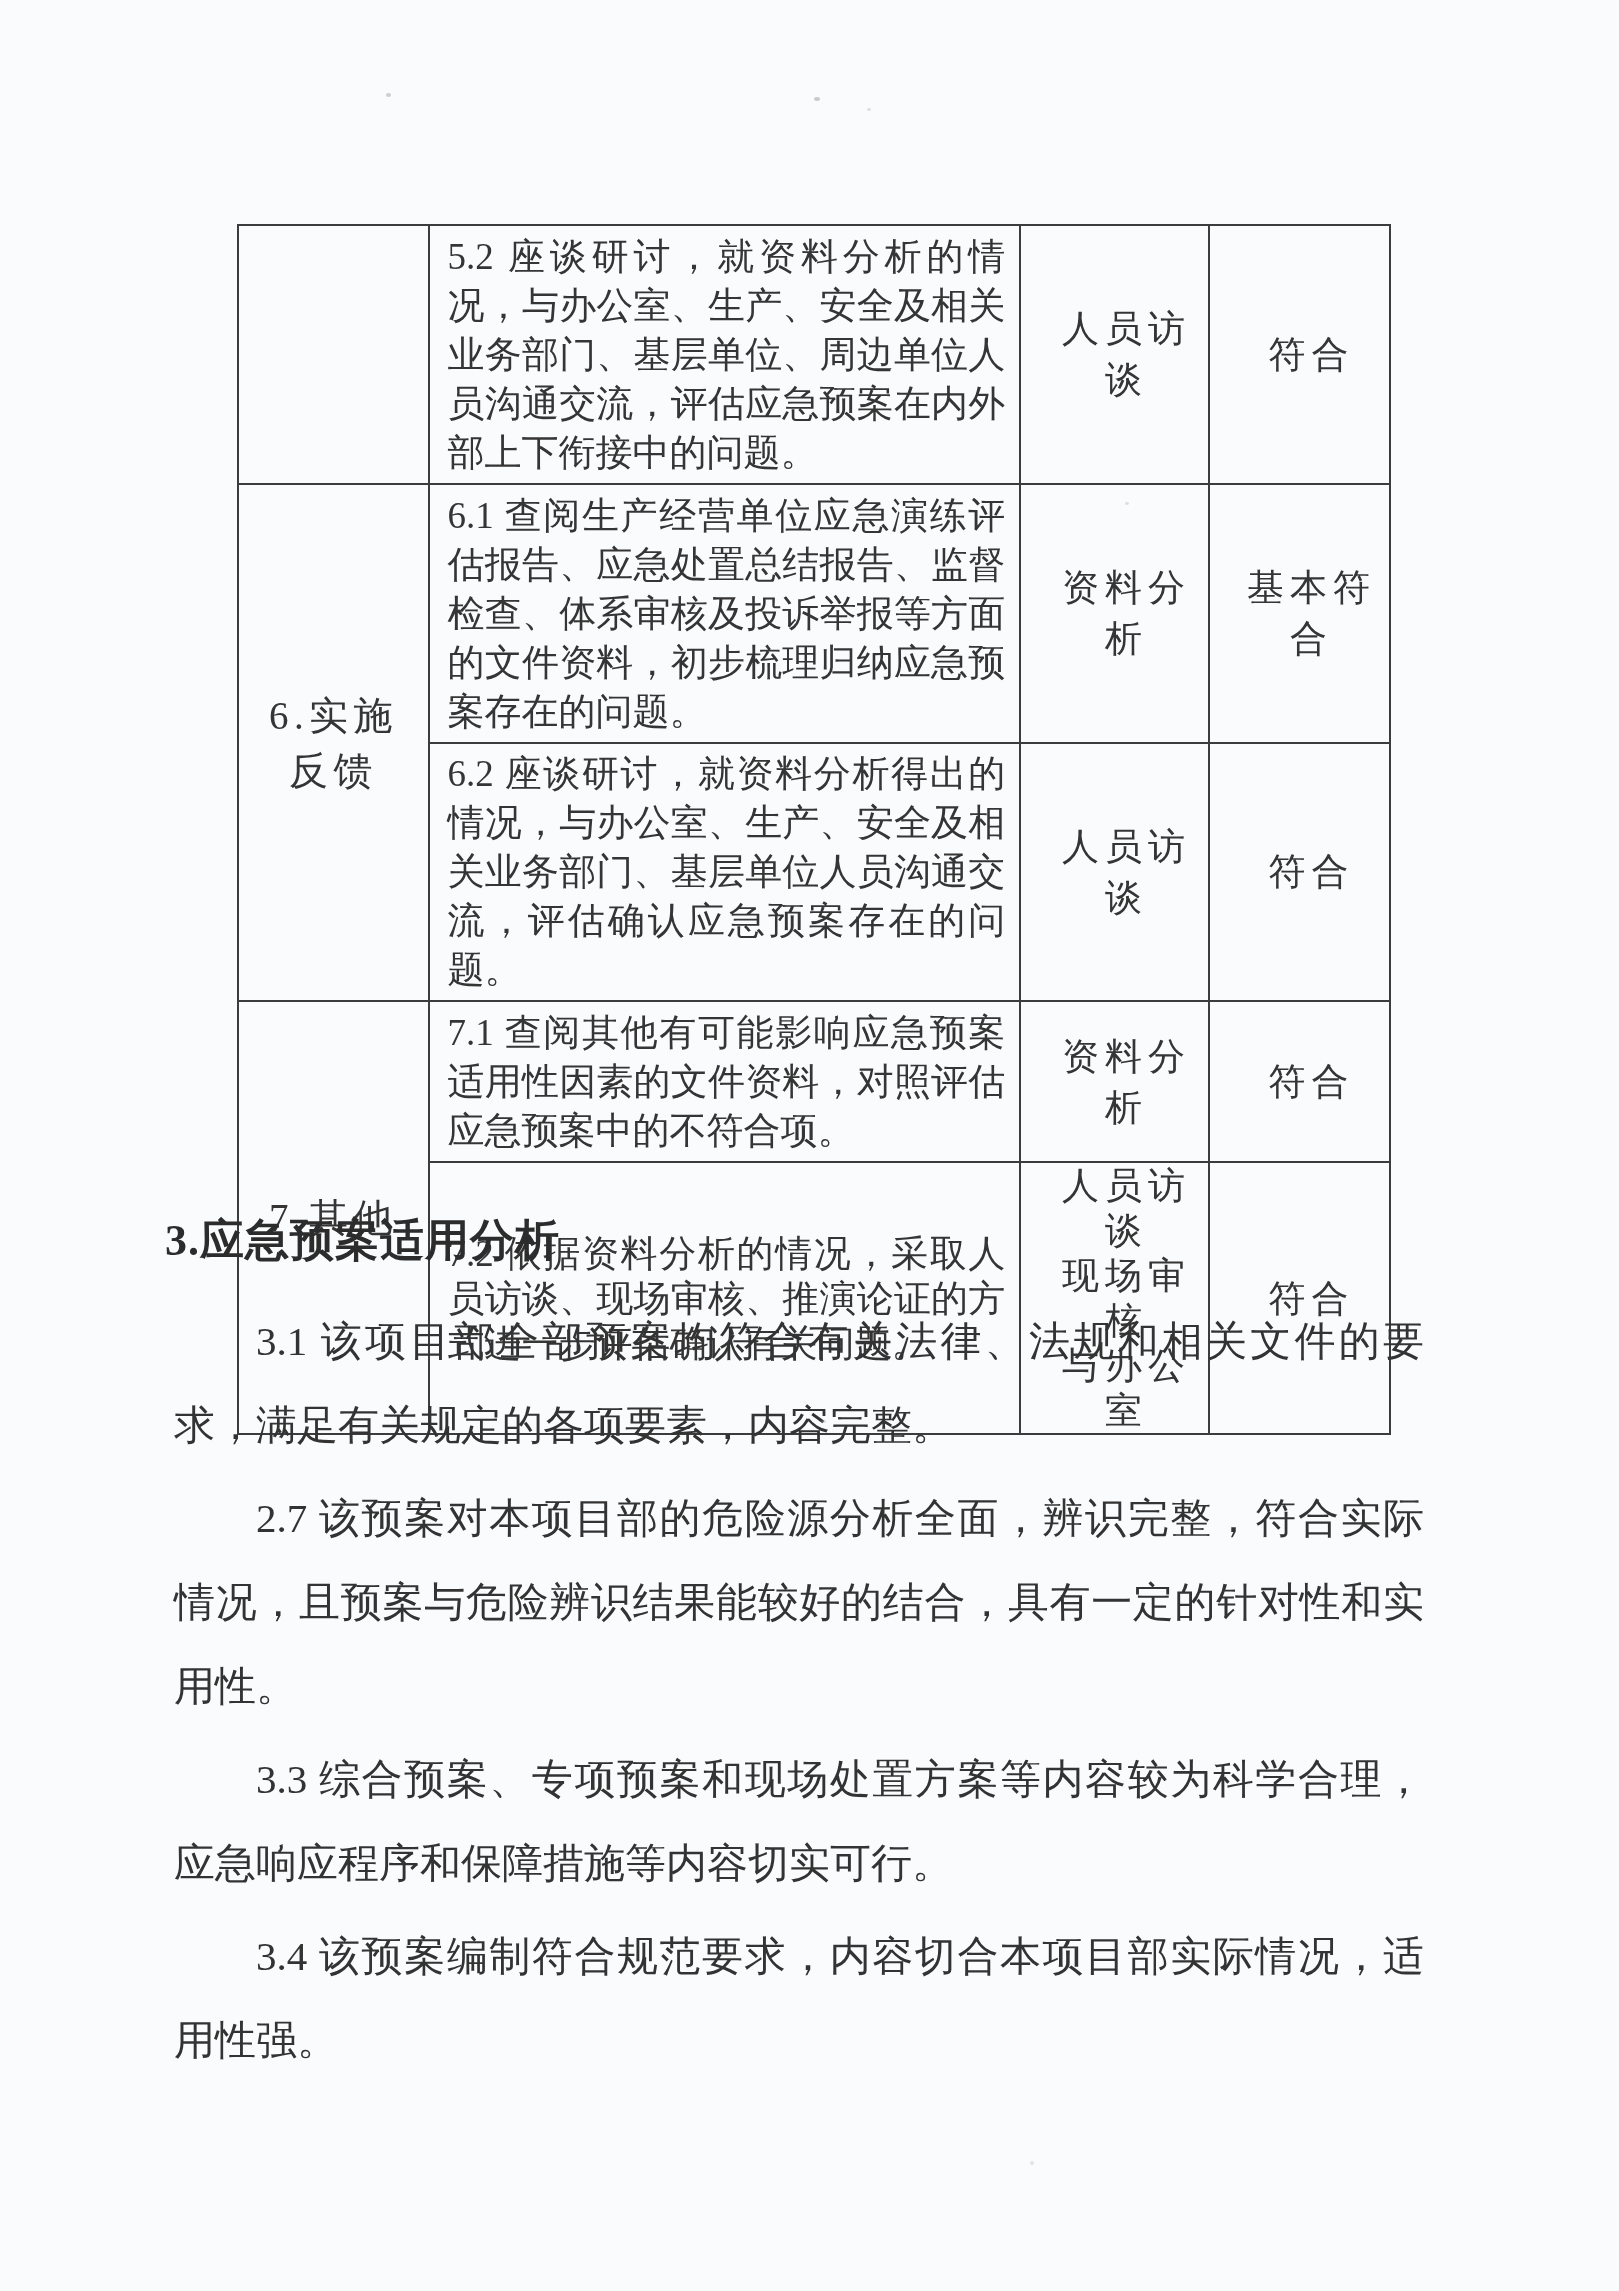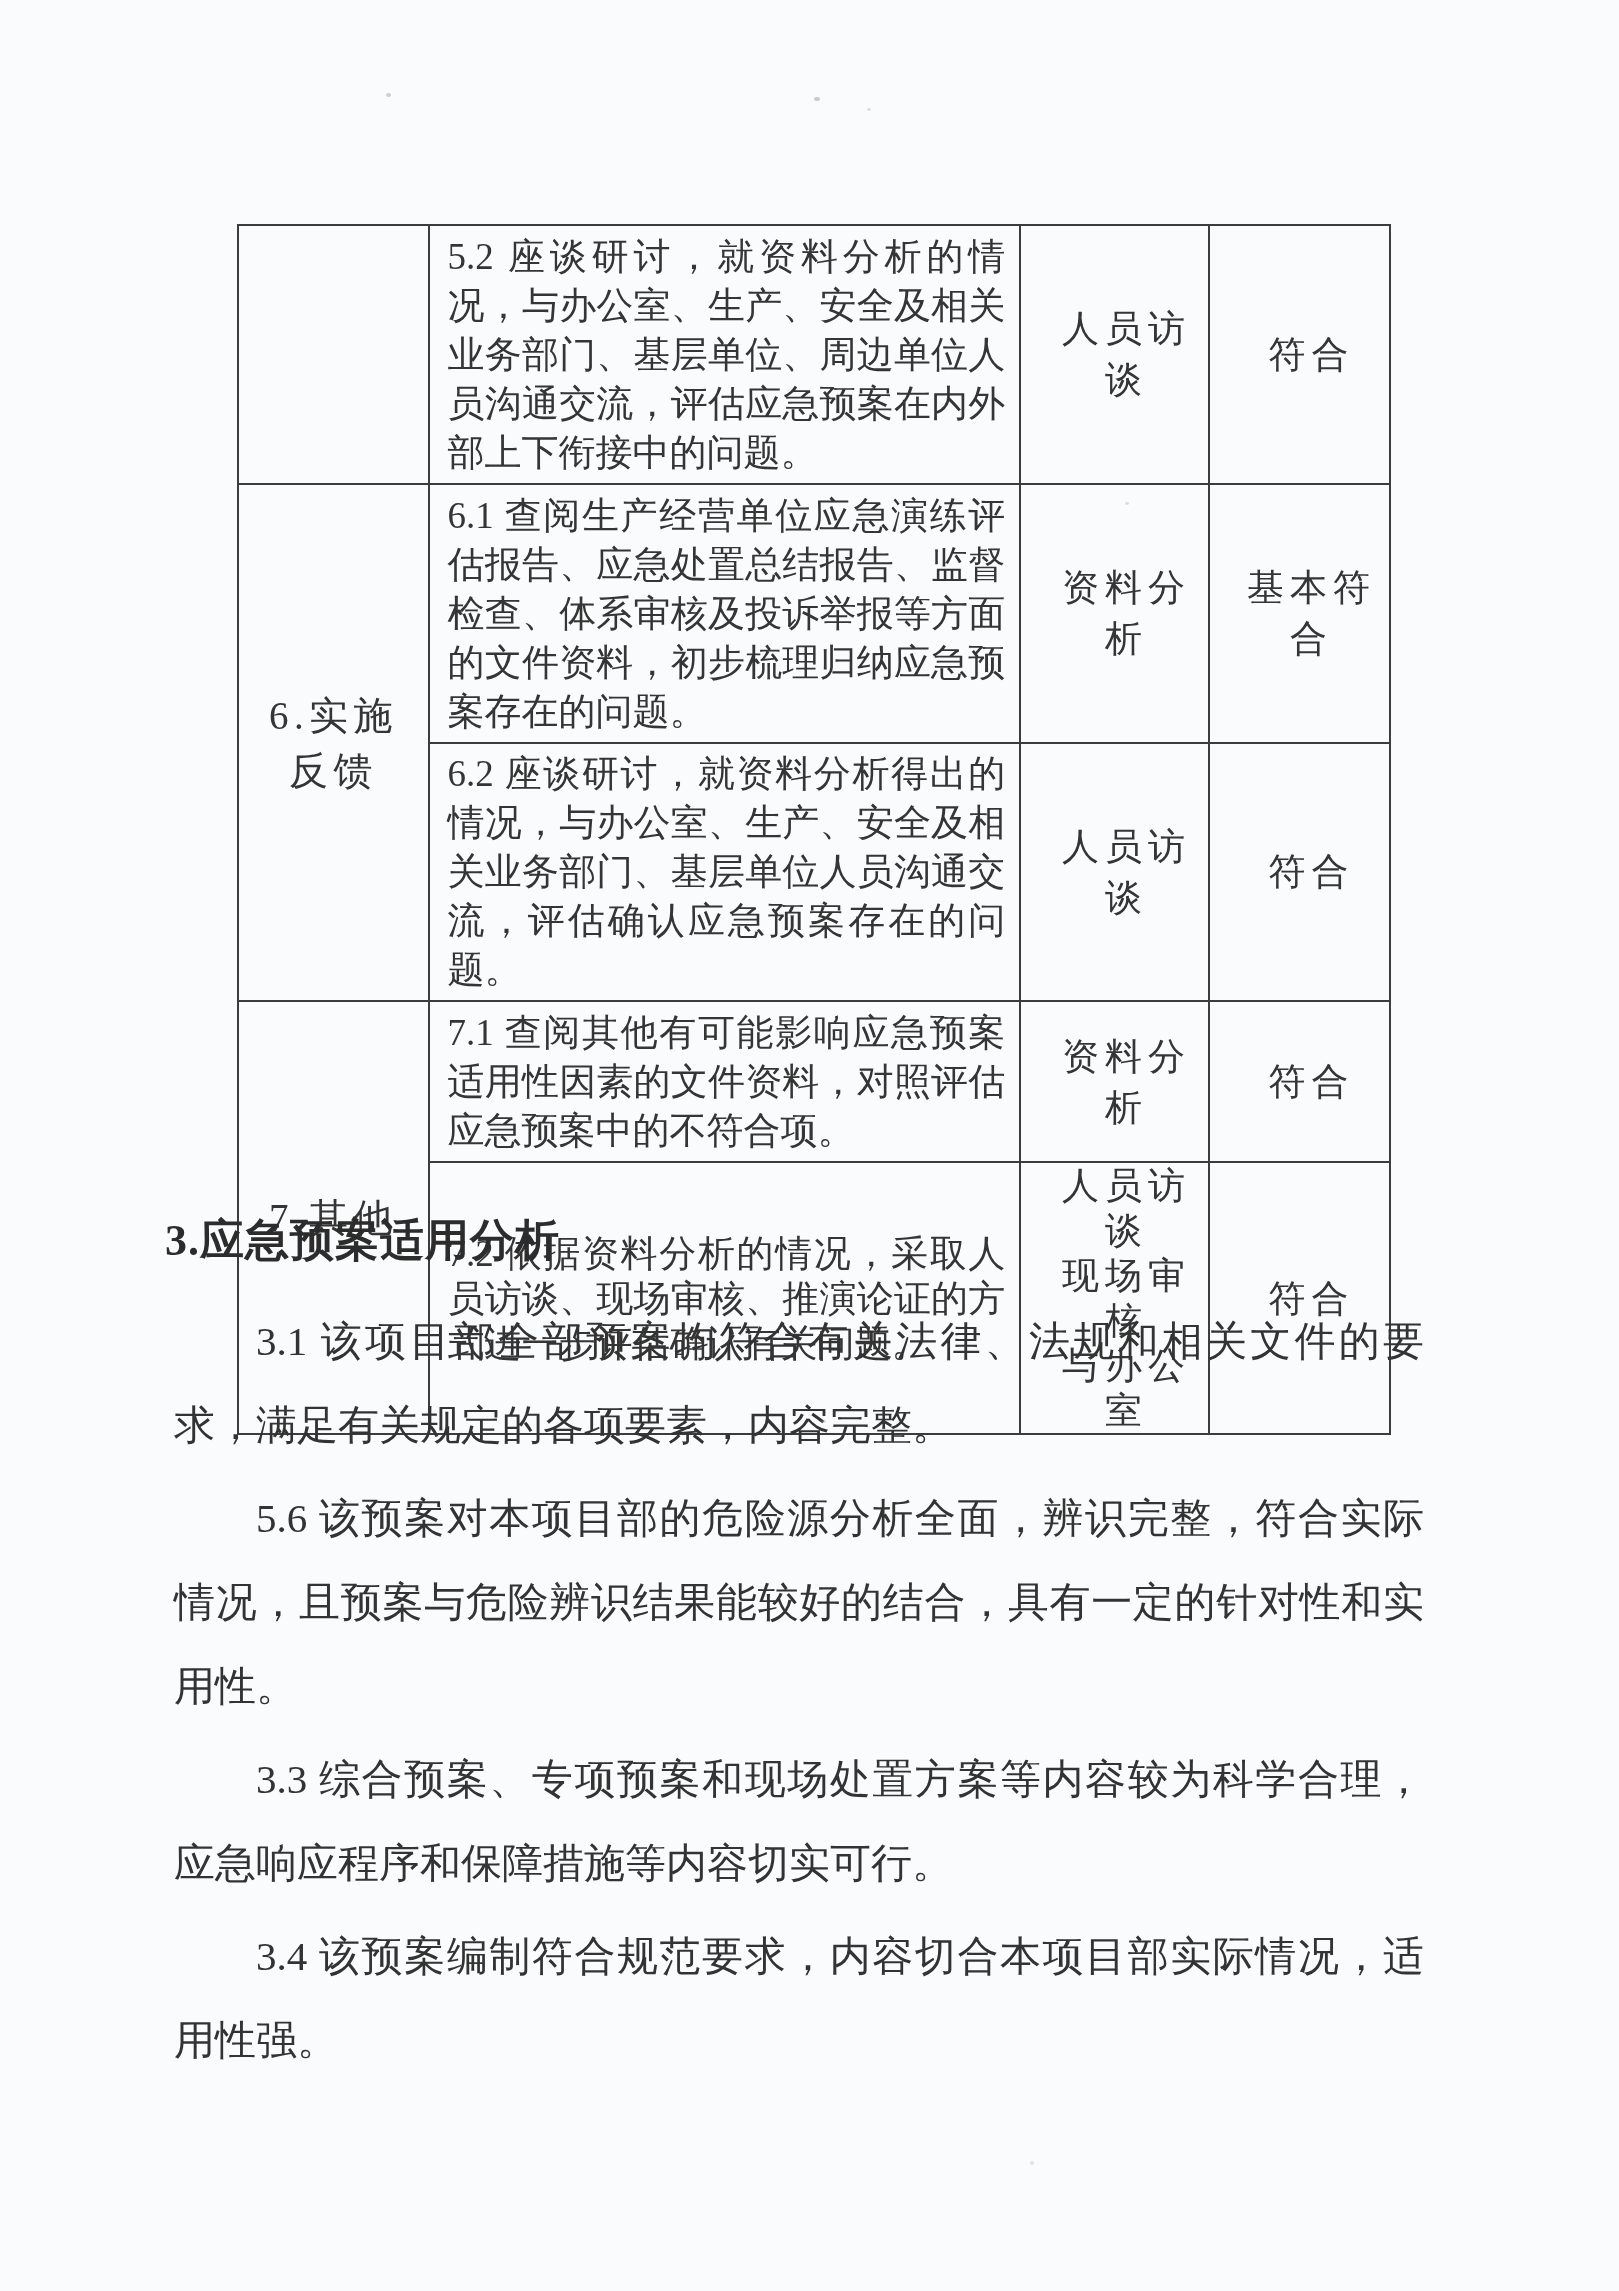--- a/index.html
+++ b/index.html
@@ -162,21 +162,21 @@
         <td class="cell-result">符合</td>
       </tr>
     </tbody>
   </table>
 </div>
 
 <div class="section-heading">3.应急预案适用分析</div>
 
 <div class="paragraphs">
   <p>3.1 该项目部全部预案均符合有关法律、法规和相关文件的要求，满足有关规定的各项要素，内容完整。</p>
-  <p>5.6 该预案对本项目部的危险源分析全面，辨识完整，符合实际情况，且预案与危险辨识结果能较好的结合，具有一定的针对性和实用性。</p>
+  <p>2.7 该预案对本项目部的危险源分析全面，辨识完整，符合实际情况，且预案与危险辨识结果能较好的结合，具有一定的针对性和实用性。</p>
   <p>3.3 综合预案、专项预案和现场处置方案等内容较为科学合理，应急响应程序和保障措施等内容切实可行。</p>
   <p>3.4 该预案编制符合规范要求，内容切合本项目部实际情况，适用性强。</p>
 </div>
 
 <div class="speck s1"></div>
 <div class="speck s2"></div>
 <div class="speck s3"></div>
 <div class="speck s4"></div>
 <div class="speck s5"></div>
 <div class="speck s6"></div>

